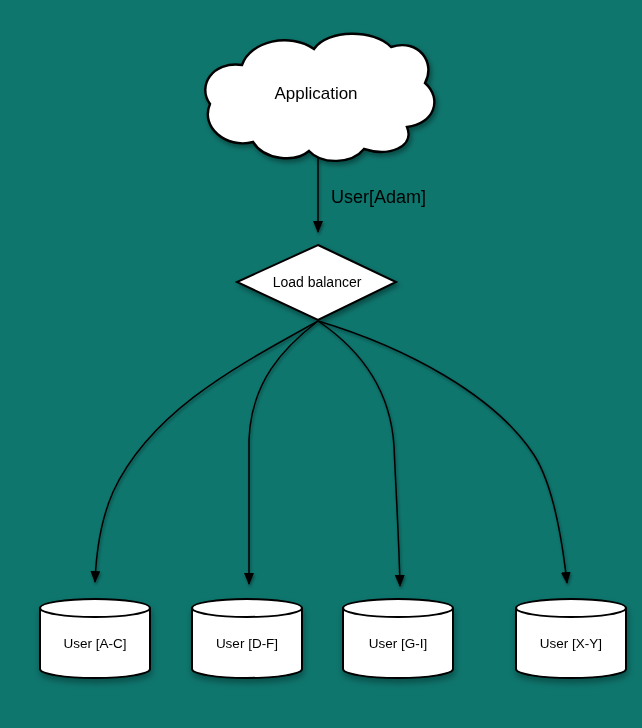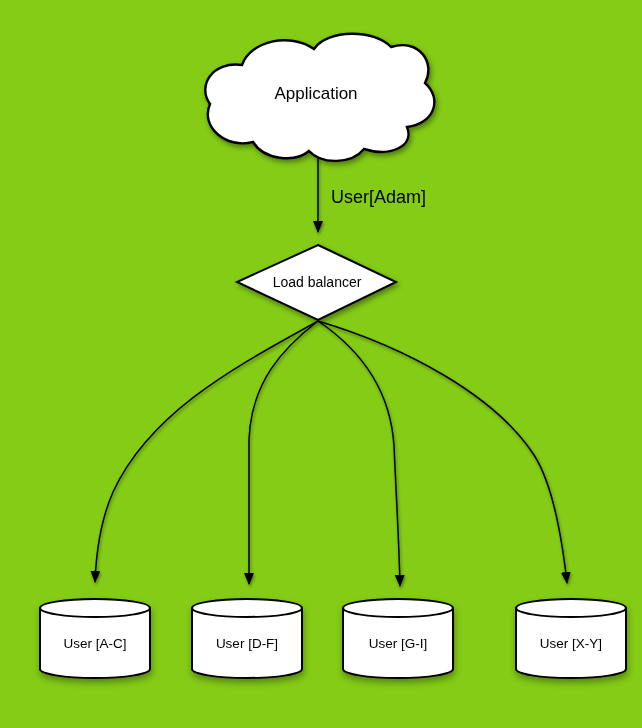--- a/index.html
+++ b/index.html
@@ -5,21 +5,21 @@
   html, body {
     margin: 0;
     padding: 0;
     background: #ffffff;
     font-family: "Liberation Sans", sans-serif;
   }
   .canvas-wrap {
     position: relative;
     width: 642px;
     height: 728px;
-    background: #84cc16;
+    background: #0f766e;
     overflow: hidden;
   }
   svg { display: block; }
   .shape {
     fill: #ffffff;
     stroke: #000000;
   }
   .cloud-shape   { stroke-width: 2.4; }
   .diamond-shape { stroke-width: 2; }
   .cyl-shape     { stroke-width: 2; }

